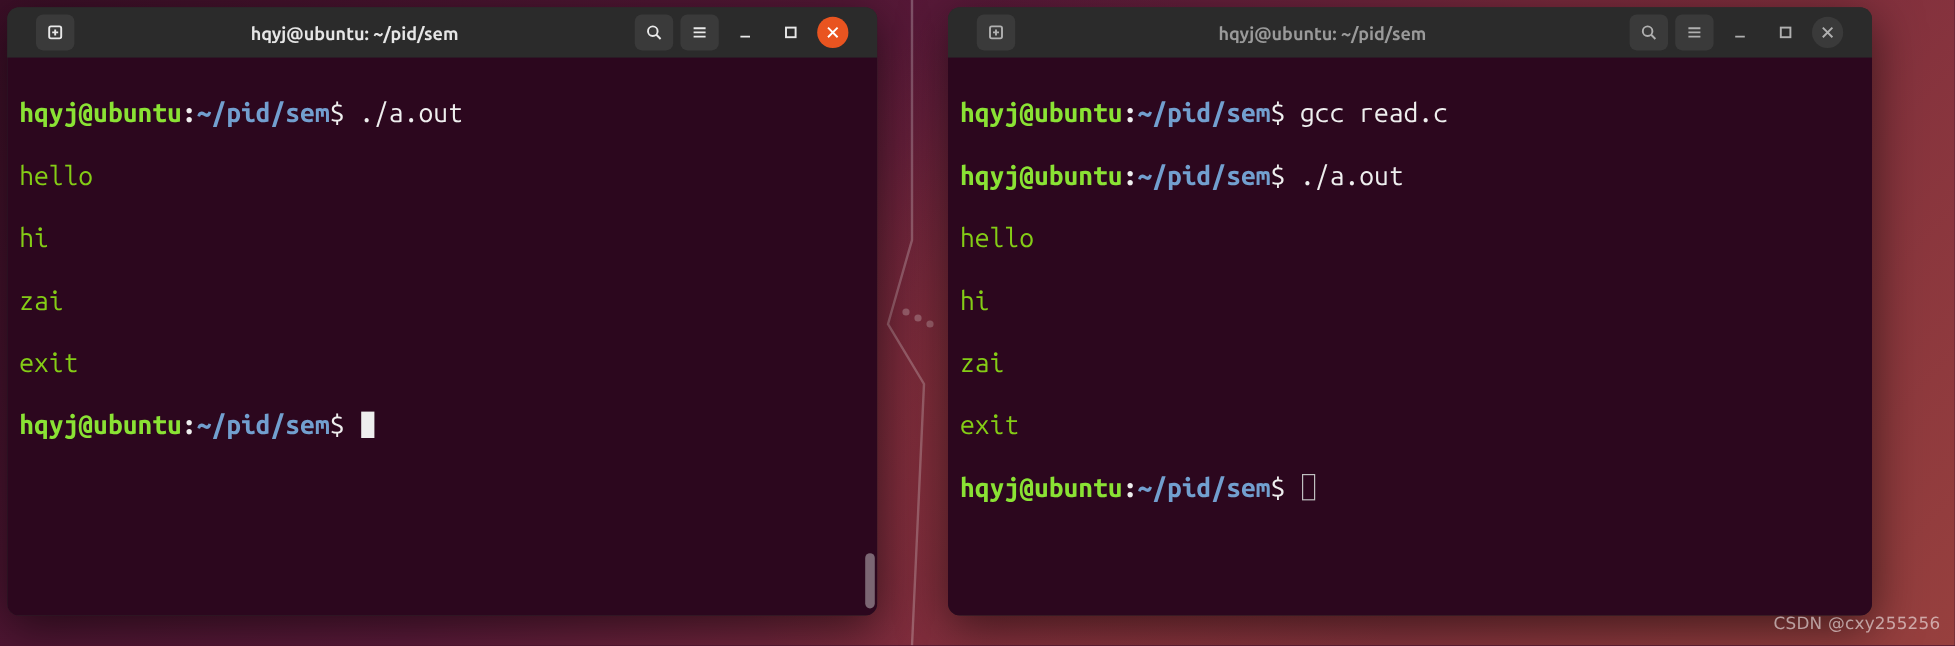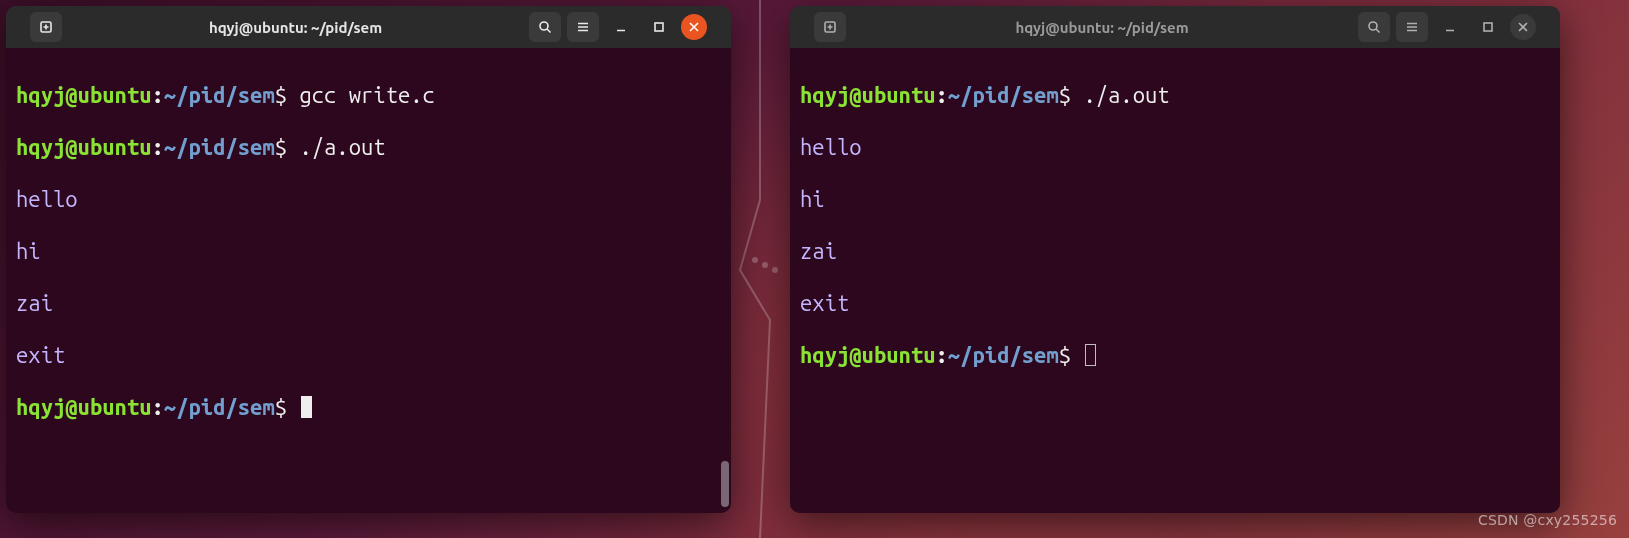--- a/index.html
+++ b/index.html
@@ -102,21 +102,21 @@
     padding: 8px 10px 10px 10px;
     position: relative;
     white-space: pre;
   }
   .line { display: block; }
   .ps-user { color: #8ae234; font-weight: 700; }
   .ps-sep  { color: #eeeeee; font-weight: 700; }
   .ps-path { color: #729fcf; font-weight: 700; }
   .ps-dollar { color: #eeeeee; }
   .cmd  { color: #eeeeee; }
-  .out  { color: #c4b5fd; }
+  .out  { color: #84cc16; }
   .cursor-block {
     display: inline-block;
     width: 11px; height: 22px;
     background: #eeeeee;
     vertical-align: -3px;
     margin-left: 2px;
   }
   .cursor-hollow {
     display: inline-block;
     width: 11px; height: 22px;
@@ -182,21 +182,20 @@
         </button>
         <button class="tb-btn close-orange" aria-label="Close">
           <svg viewBox="0 0 16 16">
             <path d="M4 4l8 8M12 4l-8 8"></path>
           </svg>
         </button>
       </div>
     </div>
 
     <div class="term-body">
-<span class="line"><span class="ps-user">hqyj@ubuntu</span><span class="ps-sep">:</span><span class="ps-path">~/pid/sem</span><span class="ps-dollar">$</span> <span class="cmd">gcc write.c</span></span>
 <span class="line"><span class="ps-user">hqyj@ubuntu</span><span class="ps-sep">:</span><span class="ps-path">~/pid/sem</span><span class="ps-dollar">$</span> <span class="cmd">./a.out</span></span>
 <span class="line out">hello</span>
 <span class="line out">hi</span>
 <span class="line out">zai</span>
 <span class="line out">exit</span>
 <span class="line"><span class="ps-user">hqyj@ubuntu</span><span class="ps-sep">:</span><span class="ps-path">~/pid/sem</span><span class="ps-dollar">$</span> <span class="cursor-block"></span></span>
       <div class="scrollbar-thumb"></div>
     </div>
   </div>
 
@@ -235,20 +234,21 @@
         </button>
         <button class="tb-btn close-dark" aria-label="Close">
           <svg viewBox="0 0 16 16">
             <path d="M4 4l8 8M12 4l-8 8"></path>
           </svg>
         </button>
       </div>
     </div>
 
     <div class="term-body">
+<span class="line"><span class="ps-user">hqyj@ubuntu</span><span class="ps-sep">:</span><span class="ps-path">~/pid/sem</span><span class="ps-dollar">$</span> <span class="cmd">gcc read.c</span></span>
 <span class="line"><span class="ps-user">hqyj@ubuntu</span><span class="ps-sep">:</span><span class="ps-path">~/pid/sem</span><span class="ps-dollar">$</span> <span class="cmd">./a.out</span></span>
 <span class="line out">hello</span>
 <span class="line out">hi</span>
 <span class="line out">zai</span>
 <span class="line out">exit</span>
 <span class="line"><span class="ps-user">hqyj@ubuntu</span><span class="ps-sep">:</span><span class="ps-path">~/pid/sem</span><span class="ps-dollar">$</span> <span class="cursor-hollow"></span></span>
     </div>
   </div>
 
   <div class="watermark">CSDN @cxy255256</div>

